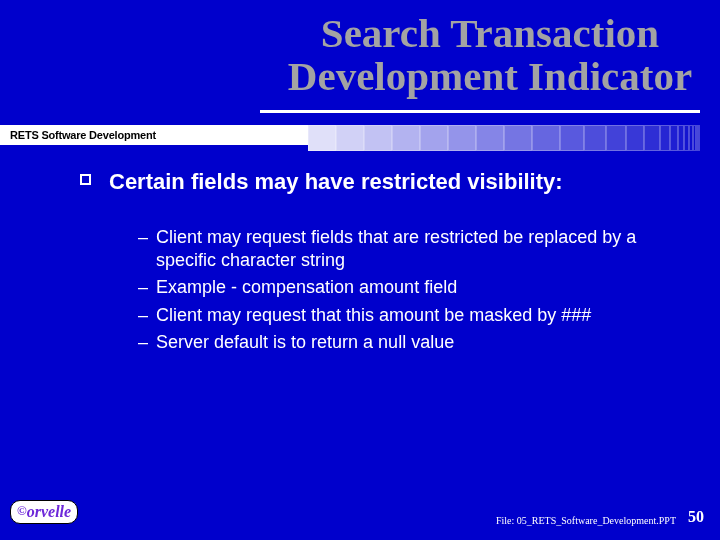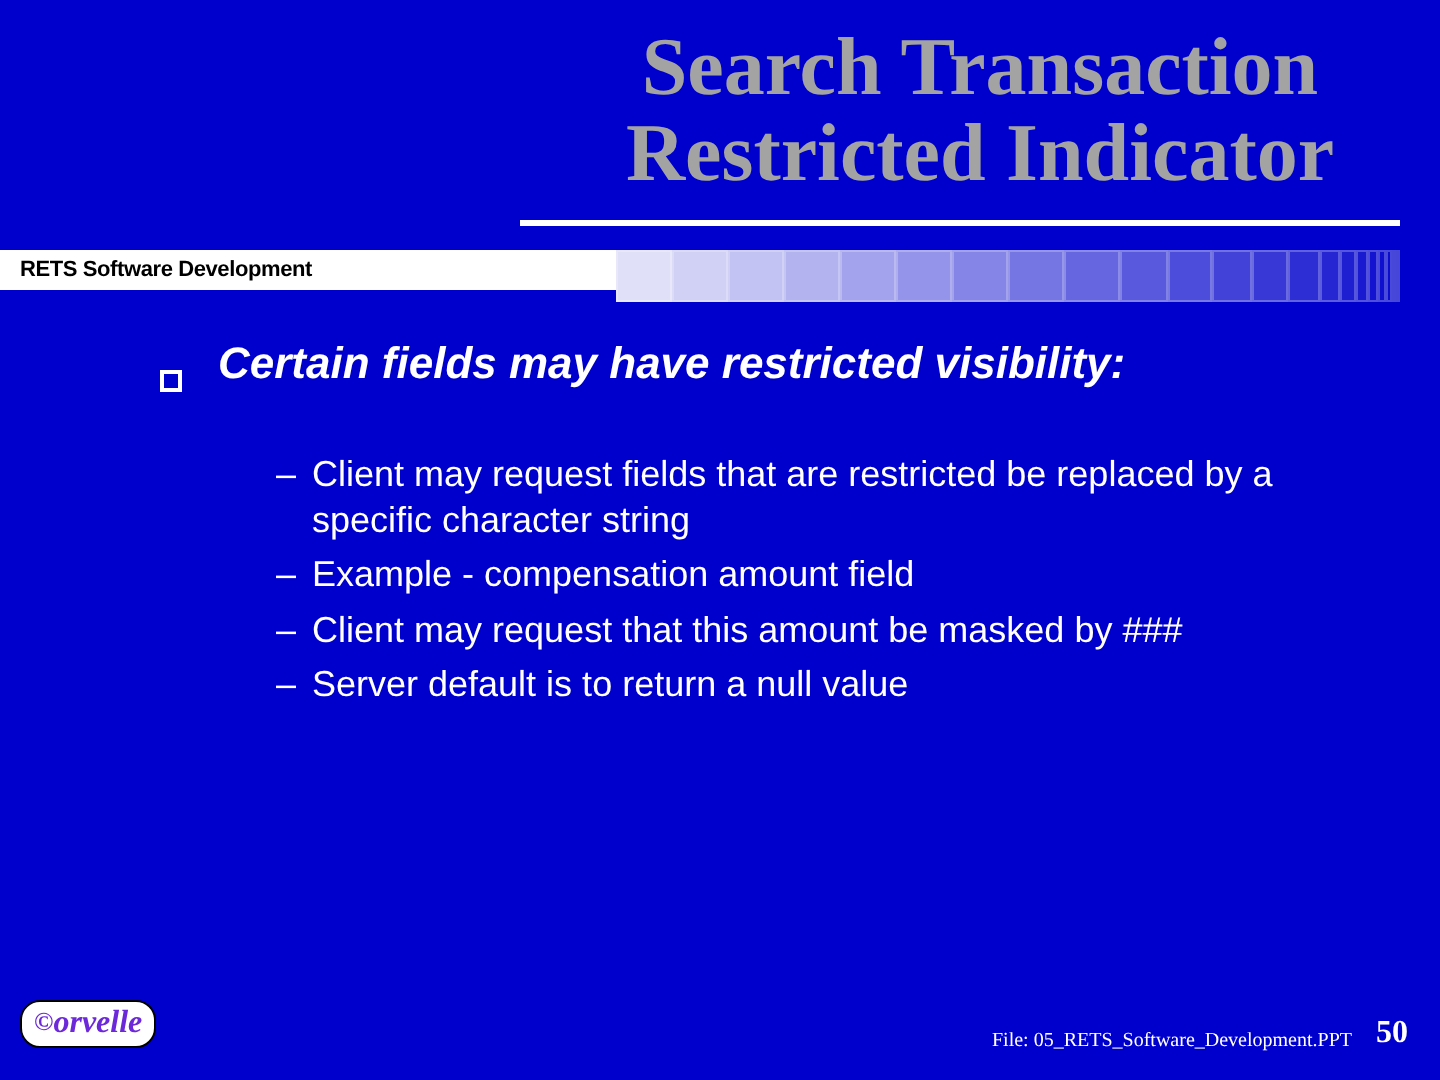--- a/index.html
+++ b/index.html
@@ -63,23 +63,22 @@
     flex: 0 0 auto;
   }
   .content {
     position: absolute;
     left: 80px;
     right: 40px;
     top: 168px;
   }
   .main-bullet {
     display: flex;
-    align-items: flex-end;
+    align-items: flex-start;
     margin-bottom: 30px;
-    font-style: italic;
   }
   .square {
     width: 11px;
     height: 11px;
     border: 2px solid #ffffff;
     margin-top: 6px;
     margin-right: 18px;
     flex: 0 0 auto;
   }
   .main-text {
@@ -147,21 +146,21 @@
   }
 </style>
 </head>
 <body>
 
 <div class="slide">
 
   <div class="title-area">
     <h1>
       <span>Search Transaction</span><br>
-      <span>Restricted Indicator</span>
+      <span>Development Indicator</span>
     </h1>
   </div>
   <span class="title-underline"></span>
 
   <div class="ribbon-row">
     <div class="ribbon-label">RETS Software Development</div>
     <div class="ribbon-grad" id="ribbon-grad">
         <div class="grad-box" style="width: 28px; background: rgba(255, 255, 255, 0.88);"></div>
         <div class="grad-box" style="width: 28px; background: rgba(255, 255, 255, 0.82);"></div>
         <div class="grad-box" style="width: 28px; background: rgba(255, 255, 255, 0.76);"></div>

